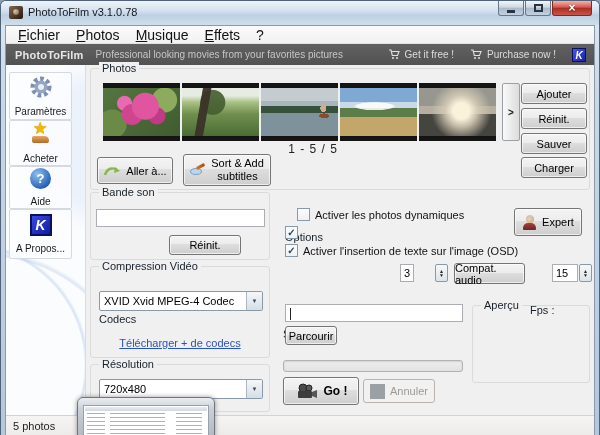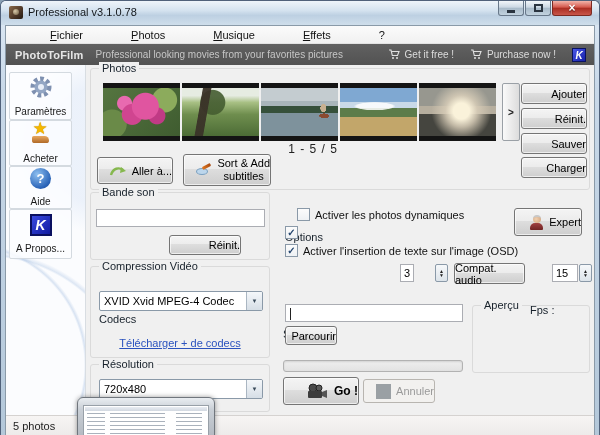--- a/index.html
+++ b/index.html
@@ -26,21 +26,21 @@
     background:linear-gradient(180deg,#f2b4aa 0%,#d4584c 45%,#aa2d22 50%,#c8564a 100%); }
   .glyph-min { width:8px; height:3px; background:#2a3440; margin-top:6px; }
   .glyph-max { width:9px; height:8px; border:2px solid #2a3440; }
   .glyph-x { color:#fff; font-size:12px; font-weight:bold; line-height:1; text-shadow:0 1px 1px #5a1a14; }
 
   
   .client { position:absolute; left:4px; right:4px; top:24px; bottom:0; background:#f0f0f0; border:1px solid #8a9aa8; border-bottom:none; }
 
   .menubar { position:absolute; left:0; right:0; top:0; height:18px; background:linear-gradient(180deg,#fbfbfb,#f1f1f1);
     border-bottom:1px solid #e2e2e2; display:flex; align-items:center; padding-left:4px; }
-  .menu-item { display:inline-block; padding:0 8px; font-size:11px; color:#111;margin-left:32px; }
+  .menu-item { display:inline-block; padding:0 8px; font-size:14px; color:#111; }
   .menu-item::first-letter { text-decoration:underline; }
   .menu-item.no-ul::first-letter { text-decoration:none; }
 
   
   .banner { position:absolute; left:0; right:0; top:18px; height:21px;
     background:linear-gradient(180deg,#616161,#525252); display:flex; align-items:center; }
   .brand { font-size:11px; font-weight:bold; color:#e6e6e6; margin-left:9px; letter-spacing:.2px; }
   .tagline { font-size:10px; color:#c6c6c6; margin-left:12px; }
   .banner-right { position:absolute; right:8px; top:0; height:21px; display:flex; align-items:center; gap:16px; }
   .banner-link { display:flex; align-items:center; gap:4px; font-size:10px; color:#dcdcdc; cursor:pointer; }
@@ -67,21 +67,21 @@
     color:#fff; font-size:14px; font-weight:bold; font-style:italic; text-align:center; line-height:19px; }
 
   
   .main { position:absolute; left:80px; top:39px; width:512px; bottom:20px; }
   .groupbox { position:absolute; border:1px solid #dadada; border-radius:3px; }
   .group-label { position:absolute; top:-7px; left:8px; background:#f0f0f0; padding:0 3px; font-size:11px; color:#17212b; }
   .plain-label { position:absolute; font-size:11px; color:#17212b;margin-top:36px; }
 
   .btn { position:absolute; border:1px solid #757575; border-radius:3px; font-size:11px; color:#000;
     background:linear-gradient(180deg,#f4f4f4 0%,#ececec 45%,#dedede 46%,#cecece 100%);
-    box-shadow:inset 0 0 0 1px rgba(255,255,255,.65); display:flex; align-items:center; justify-content:flex-end; gap:5px; cursor:pointer; }
+    box-shadow:inset 0 0 0 1px rgba(255,255,255,.65); display:flex; align-items:center; justify-content:center; gap:5px; cursor:pointer; }
   .btn.disabled { border-color:#b8b5b0; color:#9a9a9a; background:#f2f1ef; box-shadow:none; cursor:default; }
 
   .tfield { position:absolute; border:1px solid #abadb3; background:#fff; font-size:11px; padding:2px 3px; color:#000; font-family:"Liberation Sans",sans-serif; }
   .caret { position:absolute; left:4px; top:3px; width:1px; height:12px; background:#222; }
 
   .combo { position:absolute; height:20px; border:1px solid #8a99a8; border-radius:2px; background:#fff; display:flex; align-items:center; overflow:hidden; }
   .combo-text { flex:1; font-size:11px; padding-left:4px; color:#000; white-space:nowrap; }
   .combo-btn { width:16px; height:100%; border-left:1px solid #aab6c2; background:linear-gradient(180deg,#f4f7fa,#d6dee6);
     display:flex; align-items:center; justify-content:center; font-size:6px; color:#3a4a5a; }
 
@@ -136,21 +136,21 @@
   .mw-col2 { left:26px; width:55px; }
   .mw-col3 { right:6px; width:26px; }
 </style>
 </head>
 <body>
 
 <div class="window">
 
   <div class="titlebar">
     <span class="app-icon"></span>
-    <span class="title-text">Professional v3.1.0.78</span>
+    <span class="title-text">PhotoToFilm v3.1.0.78</span>
     <div class="winbtns">
       <div class="winbtn min">
           <span class="glyph-min"></span>
         </div>
       <div class="winbtn max">
           <span class="glyph-max"></span>
         </div>
       <div class="winbtn close">
           <span class="glyph-x">×</span>
         </div>
@@ -348,21 +348,21 @@
         </div>
 
       <span class="plain-label" style="left:197px; top:227px;">Sortie</span>
       <div class="tfield" style="left:199px; top:239px; width:178px; height:18px;">
           <span class="caret"></span>
         </div>
       <div class="btn" style="left:199px; top:261px; width:52px; height:19px;">
           <span>Parcourir</span>
         </div>
 
-      <div class="groupbox" style="left:386px; top:240px; width:118px; height:68px;">
+      <div class="groupbox" style="left:386px; top:240px; width:118px; height:78px;">
         <span class="group-label">Aperçu</span>
       </div>
 
       <div class="progress" style="left:197px; top:295px; width:180px; height:12px;"></div>
 
       <div class="btn" style="left:197px; top:312px; width:76px; height:28px;">
         <svg class="icon-go" viewBox="0 0 24 16">
           <circle cx="8" cy="5" r="4" fill="#4a4a4a" stroke="#222"></circle>
           <circle cx="14" cy="5" r="3" fill="#5a5a5a" stroke="#222"></circle>
           <rect x="3" y="8" width="14" height="7" rx="1" fill="#3c3c3c"></rect>

